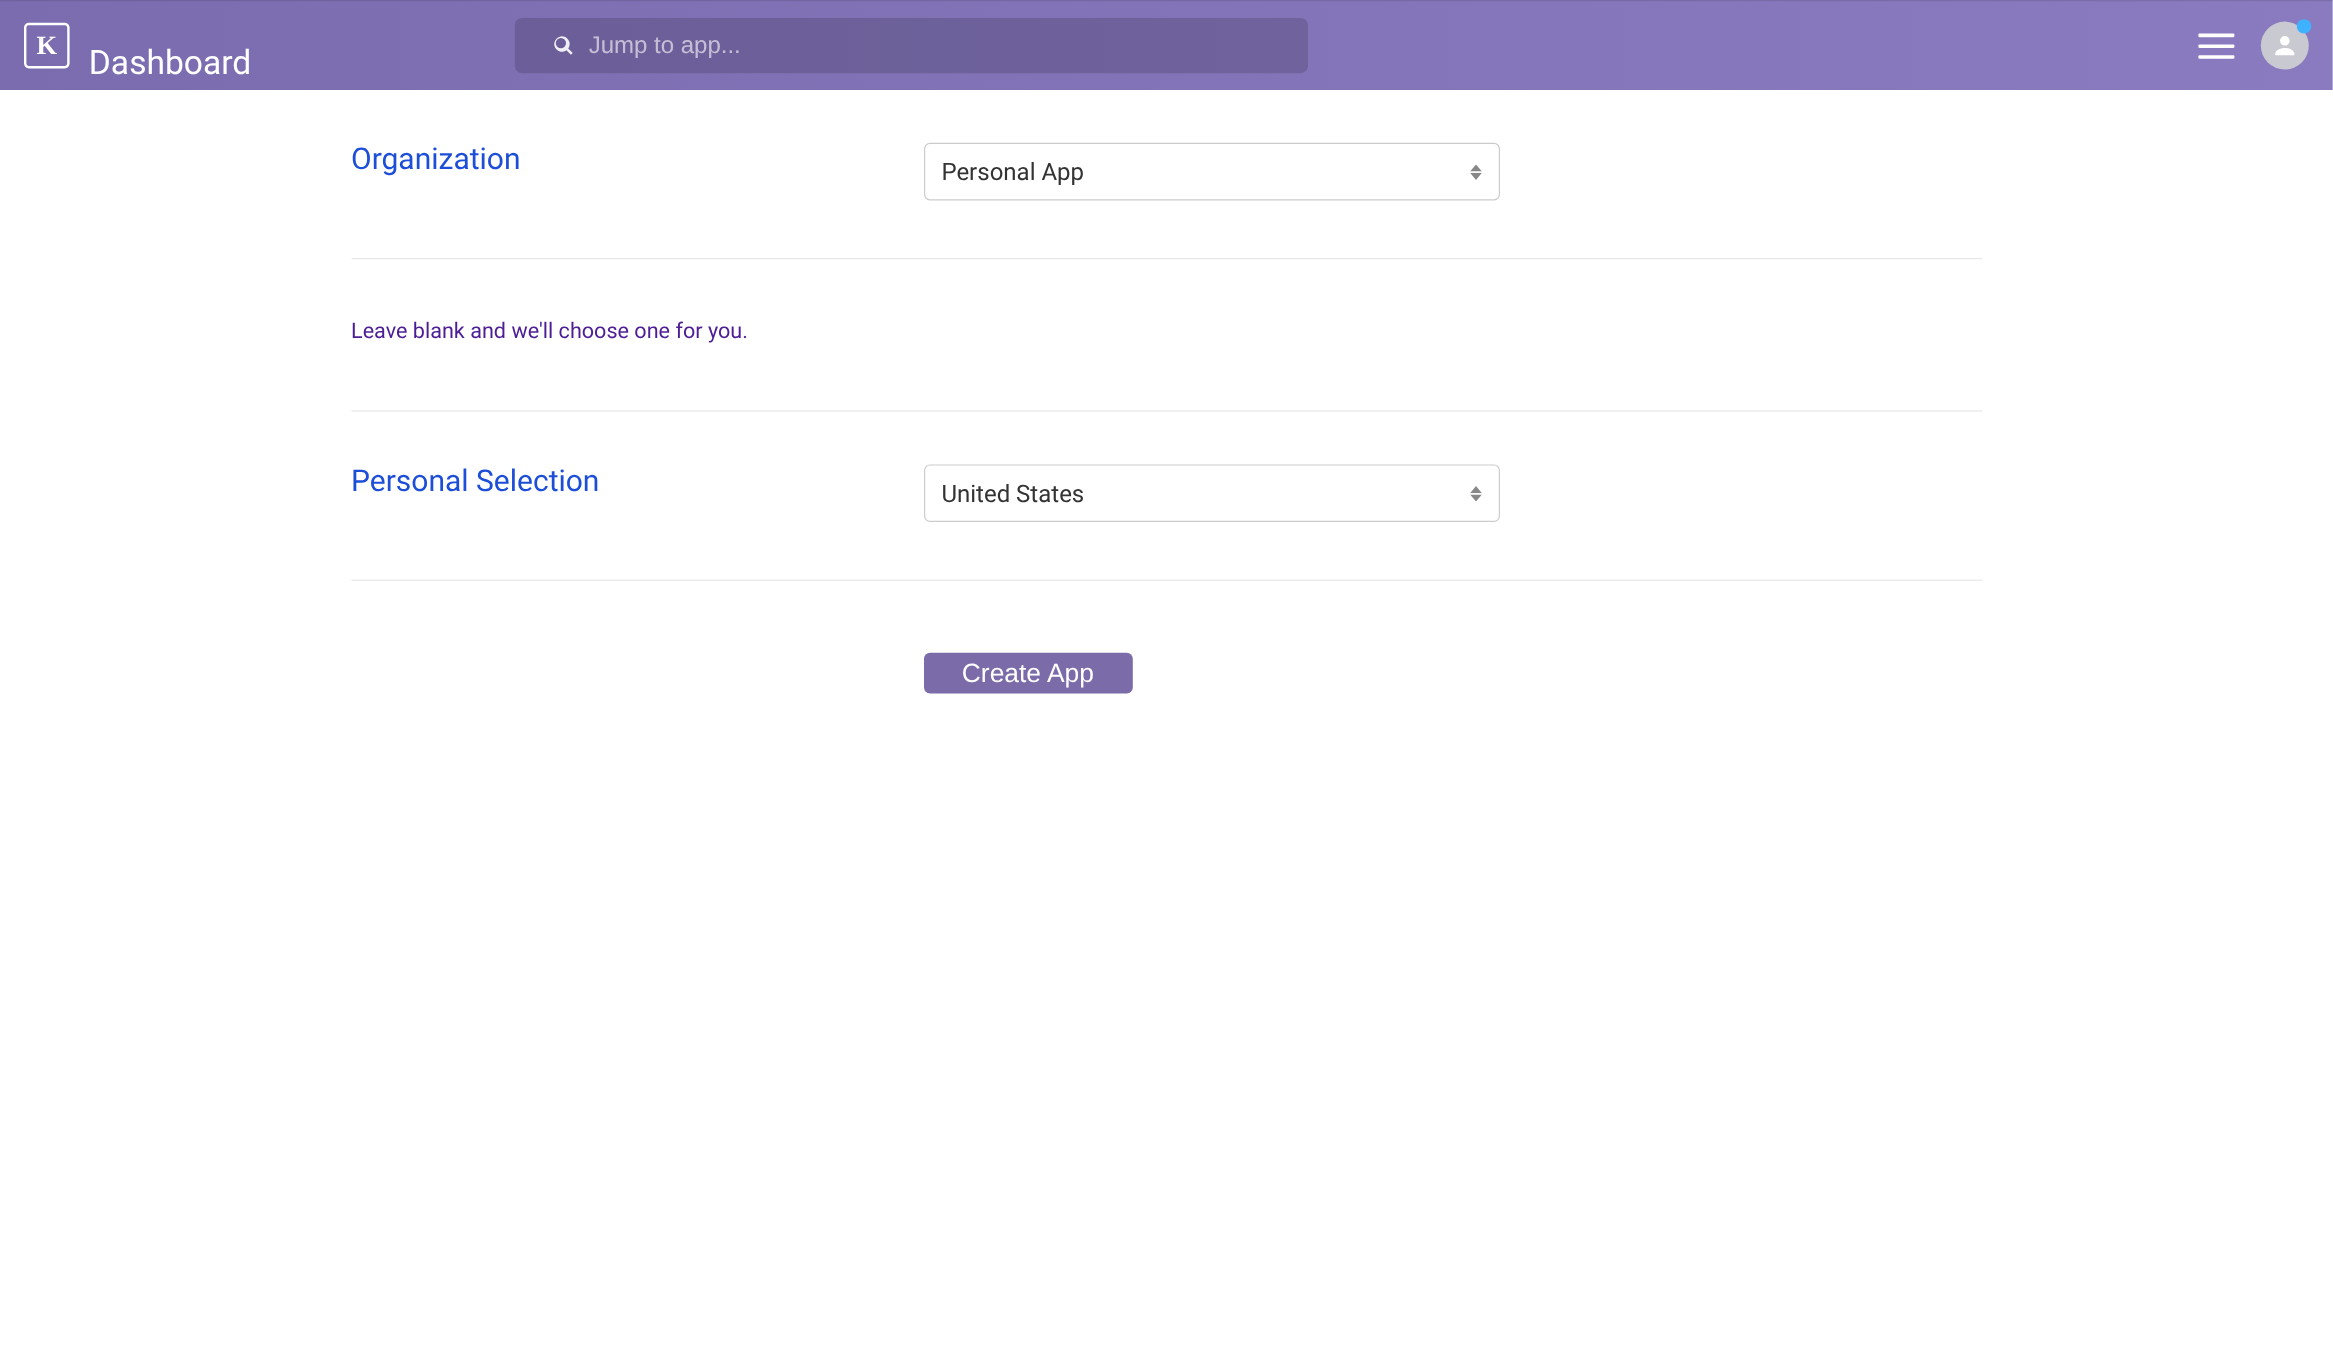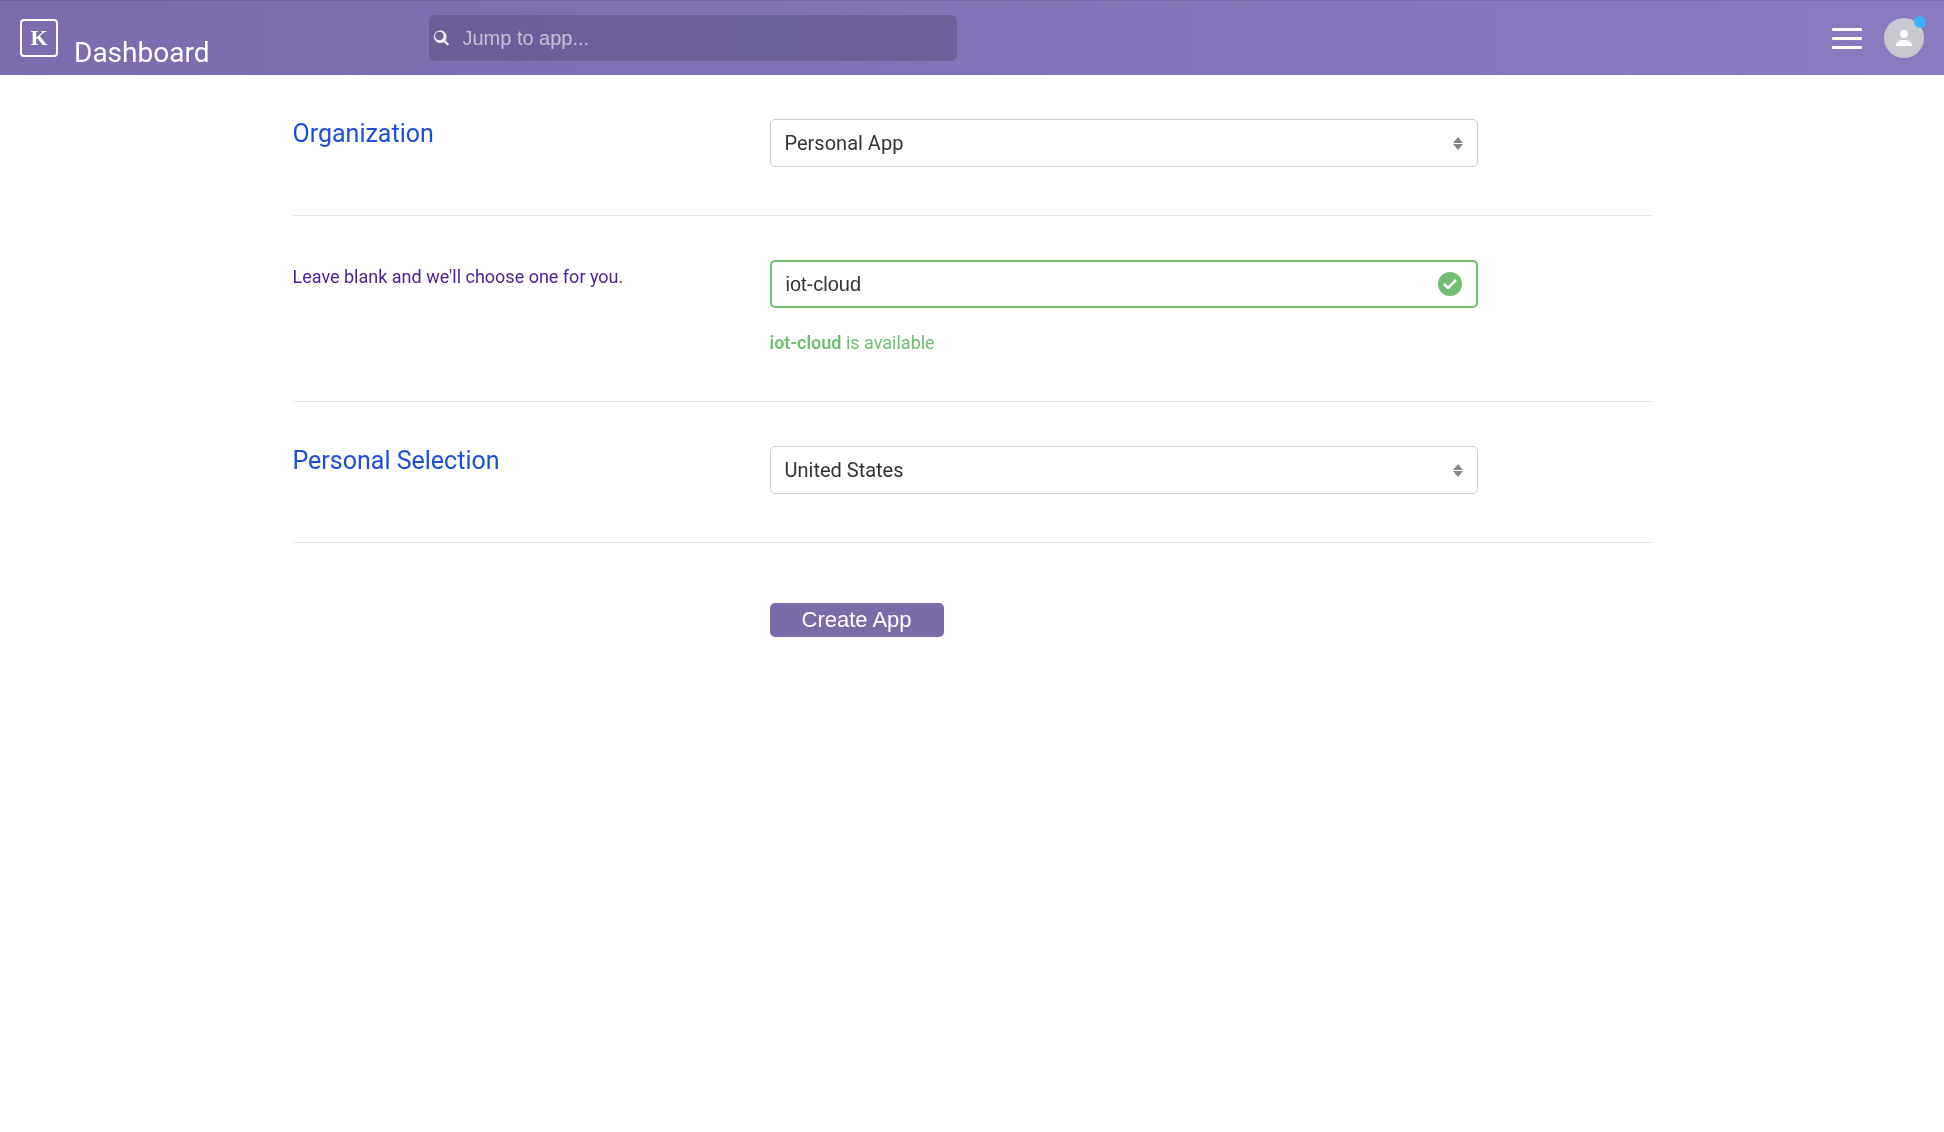--- a/index.html
+++ b/index.html
@@ -33,27 +33,27 @@
       font-family: Georgia, serif;
     }
     .header-title {
       color: #fff;
       font-size: 28px;
       font-weight: 400;
       margin-top: 28px;
     }
     .search-wrap {
       margin-left: 220px;
-      width: 528px;
+      width: 661px;
       height: 46px;
       background: rgba(0,0,0,0.15);
       border-radius: 6px;
       display: flex;
       align-items: center;
-      padding: 0 4px;
+      padding: 0 32px;
       justify-content: space-between;
     }
     .search-icon-svg {
       width: 18px;
       height: 18px;
       fill: #fff;
       margin-right: 12px;
       opacity: 0.9;
     }
     .search-input {
@@ -122,21 +122,21 @@
       margin-bottom: 14px;
     }
     .section-help {
       color: #4c1d95;
       font-size: 18px;
       line-height: 1.9;
       max-width: 400px;
     }
     .section-right { flex: 1; }
     .select-box, .text-input {
-      width: 708px;
+      width: 480px;
       height: 48px;
       border: 1px solid #ccc;
       border-radius: 5px;
       padding: 0 14px;
       font-size: 20px;
       color: #333;
       display: flex;
       align-items: center;
       justify-content: space-between;
       cursor: pointer;
@@ -242,33 +242,20 @@
             </svg>
         </span>
       </div>
     </div>
   </div>
 
   <div class="section">
     <div class="section-left">
       <div class="section-help">Leave blank and we'll choose one for you.</div>
     </div>
-    <div class="section-right">
-      <div class="text-input">
-        <input type="text" value="iot-cloud" style="">
-        <div class="check-circle">
-          <svg viewBox="0 0 14 10">
-              <path d="M1 5 L5 9 L13 1"></path>
-            </svg>
-        </div>
-      </div>
-      <div class="availability">
-        <span class="name">iot-cloud</span><span> is available</span>
-      </div>
-    </div>
   </div>
 
   <div class="section">
     <div class="section-left">
       <div class="section-title">Personal Selection</div>
     </div>
     <div class="section-right">
       <div class="select-box">
         <span>United States</span>
         <span class="select-arrows">

